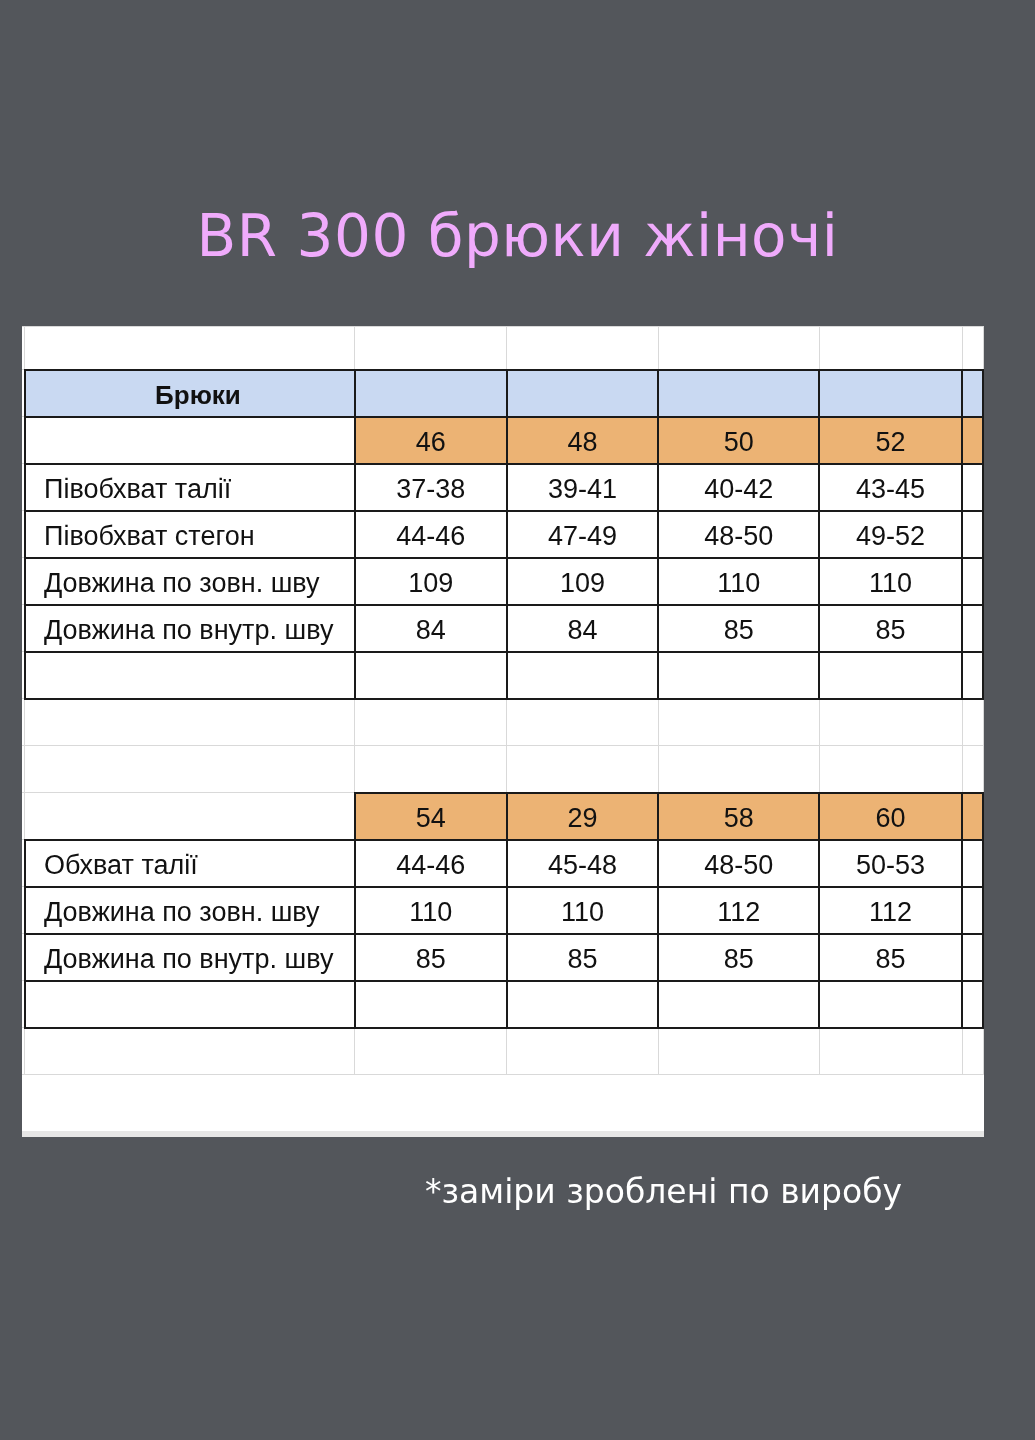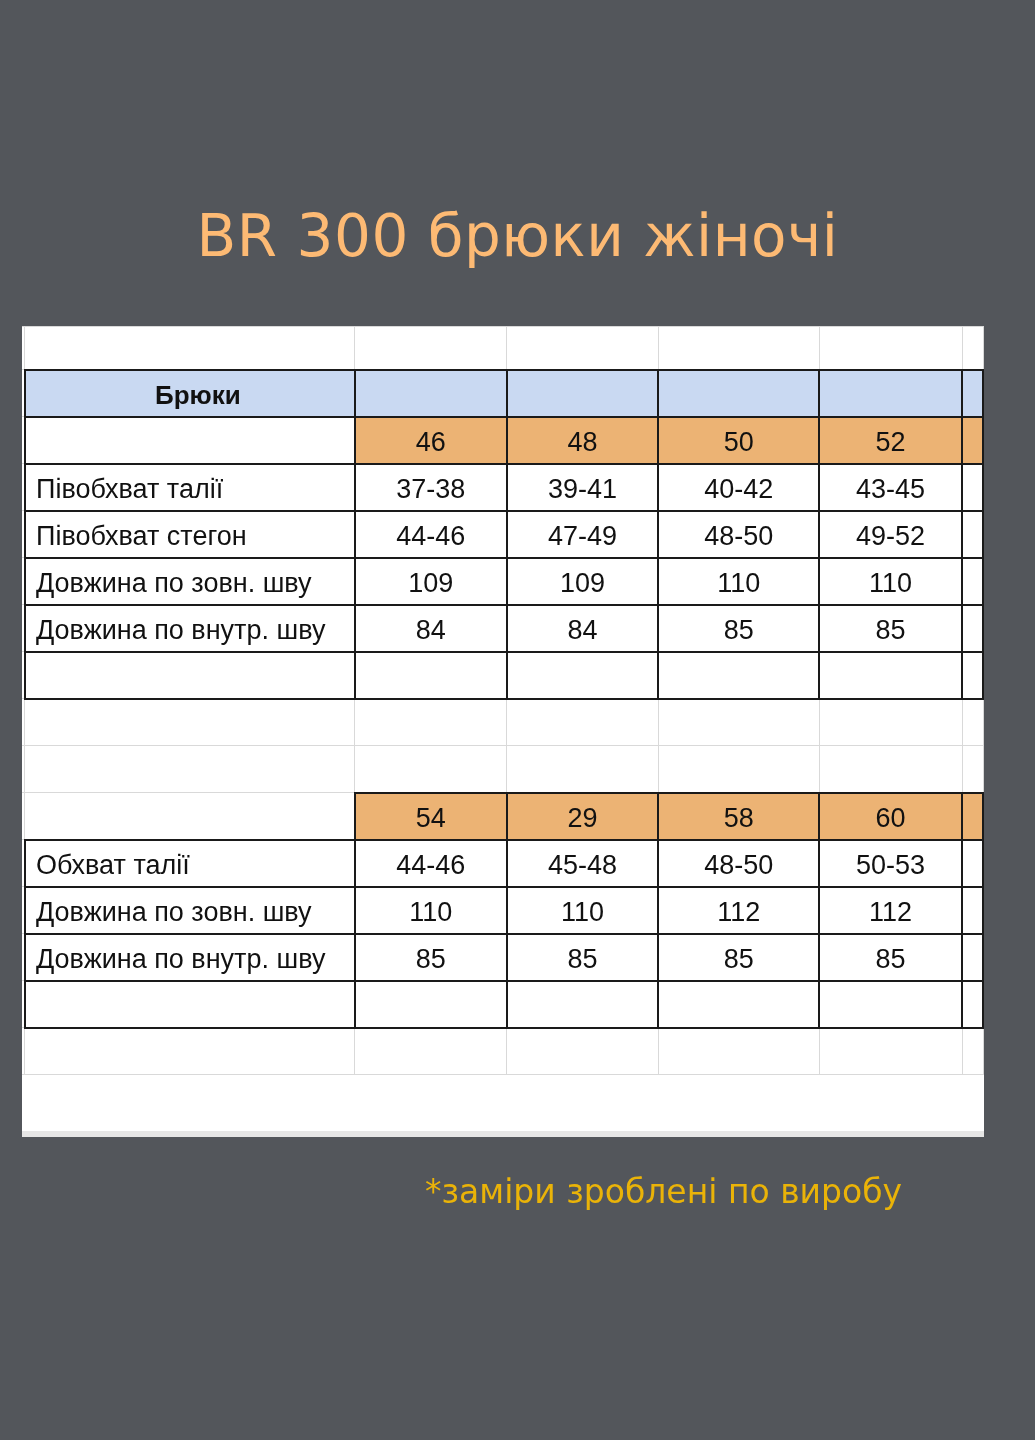--- a/index.html
+++ b/index.html
@@ -13,21 +13,21 @@
       position: relative;
       overflow: hidden;
       font-family: "Liberation Sans", sans-serif;
     }
     .title {
       position: absolute;
       left: 0;
       top: 196px;
       width: 1035px;
       text-align: center;
-      color: #fdba74;
+      color: #f0abfc;
       font-family: "DejaVu Sans", sans-serif;
       font-size: 58px;
       line-height: 80px;
       letter-spacing: 0.5px;
     }
     .sheet {
       position: absolute;
       left: 22px;
       top: 326px;
       width: 962px;
@@ -58,40 +58,40 @@
       font-size: 27px;
       color: #111111;
       text-align: center;
       vertical-align: bottom;
       padding-bottom: 5px;
       white-space: nowrap;
       overflow: hidden;
     }
     table.grid td.label {
       text-align: left;
-      padding-left: 10px;
+      padding-left: 18px;
     }
     table.grid td.b {
       border: 2px solid #1a1a1a;
     }
     table.grid td.blue {
       background: #c9d9f2;
     }
     table.grid td.orange {
       background: #ecb374;
       font-weight: normal;
     }
     table.grid td.bold {
       font-weight: bold;
     }
     .notes {
       position: absolute;
       left: 425px;
       top: 1170px;
-      color: #eab308;
+      color: #ffffff;
       font-family: "DejaVu Sans", sans-serif;
       font-size: 33px;
       line-height: 44px;
     }
     .notes div { white-space: nowrap; }
   </style>
 </head>
 <body>
 
 <div class="title">BR 300 брюки жіночі</div>

